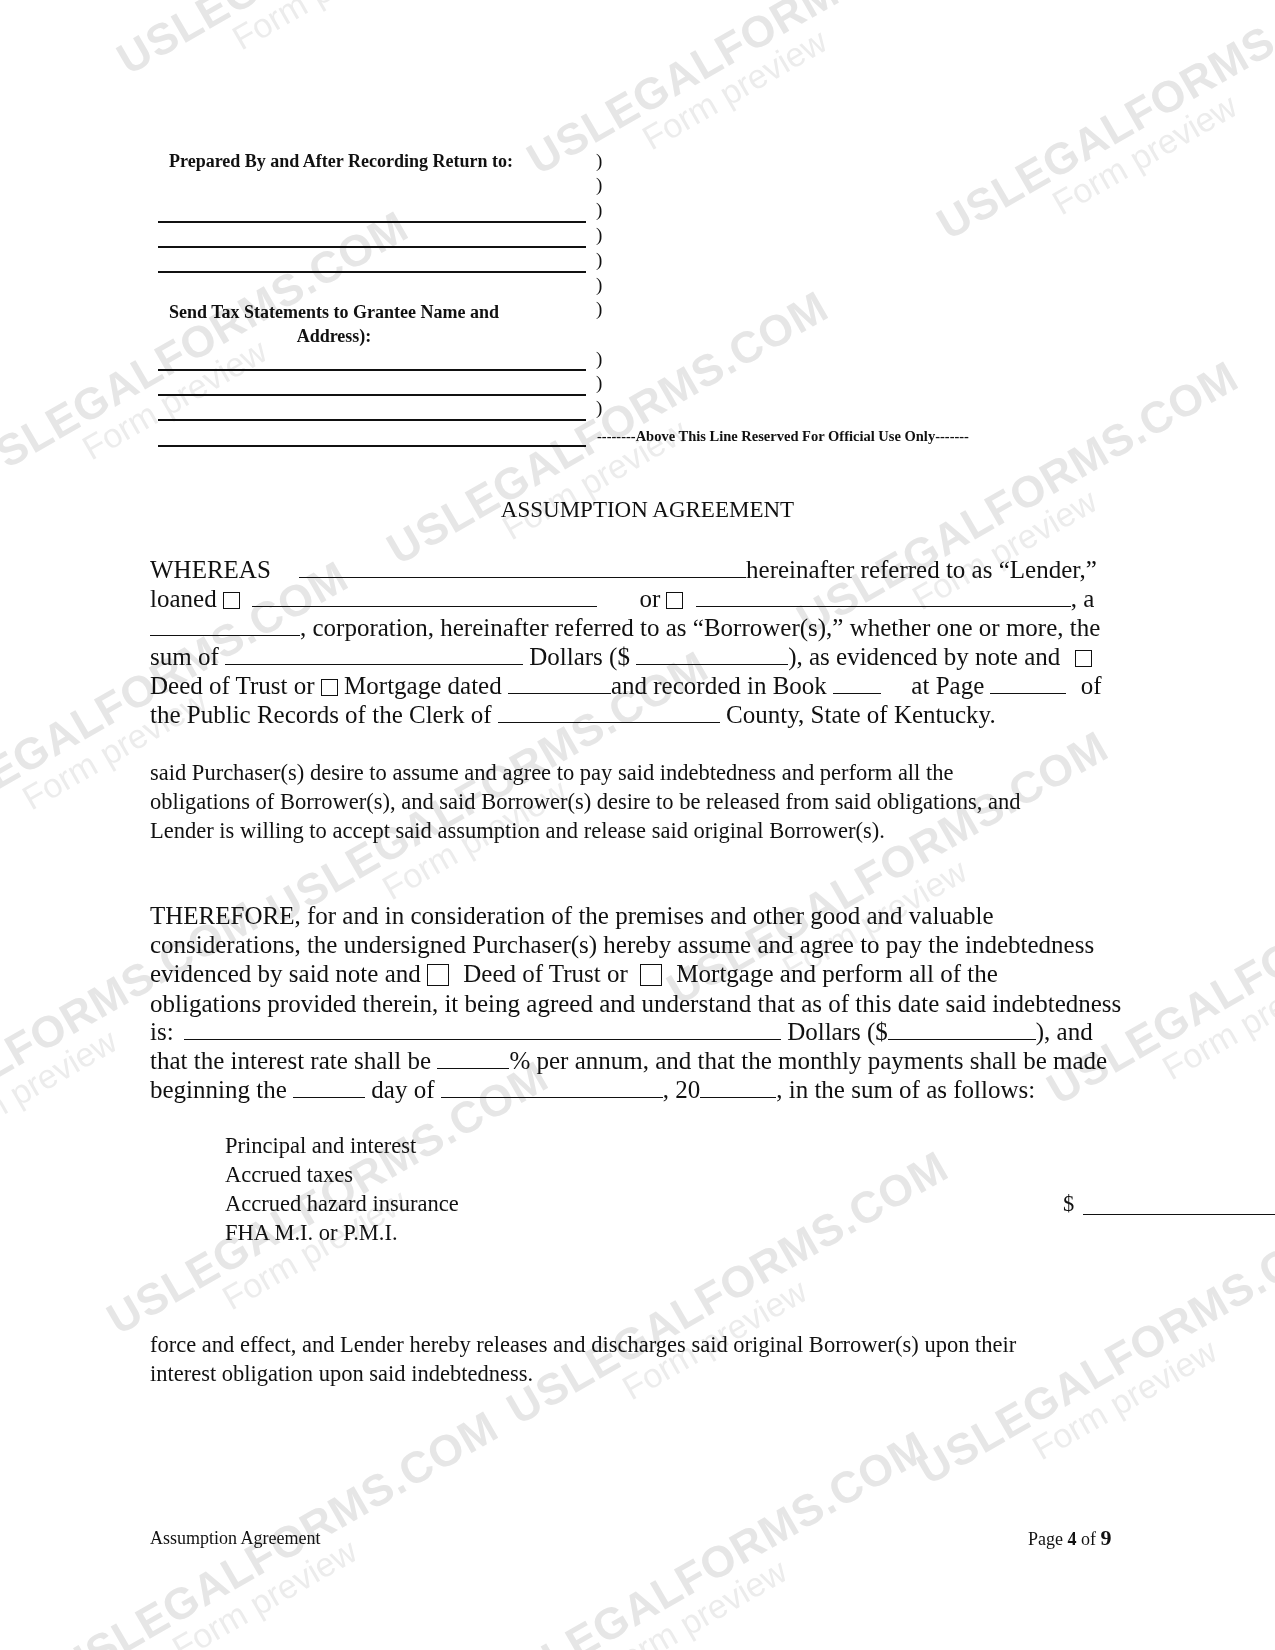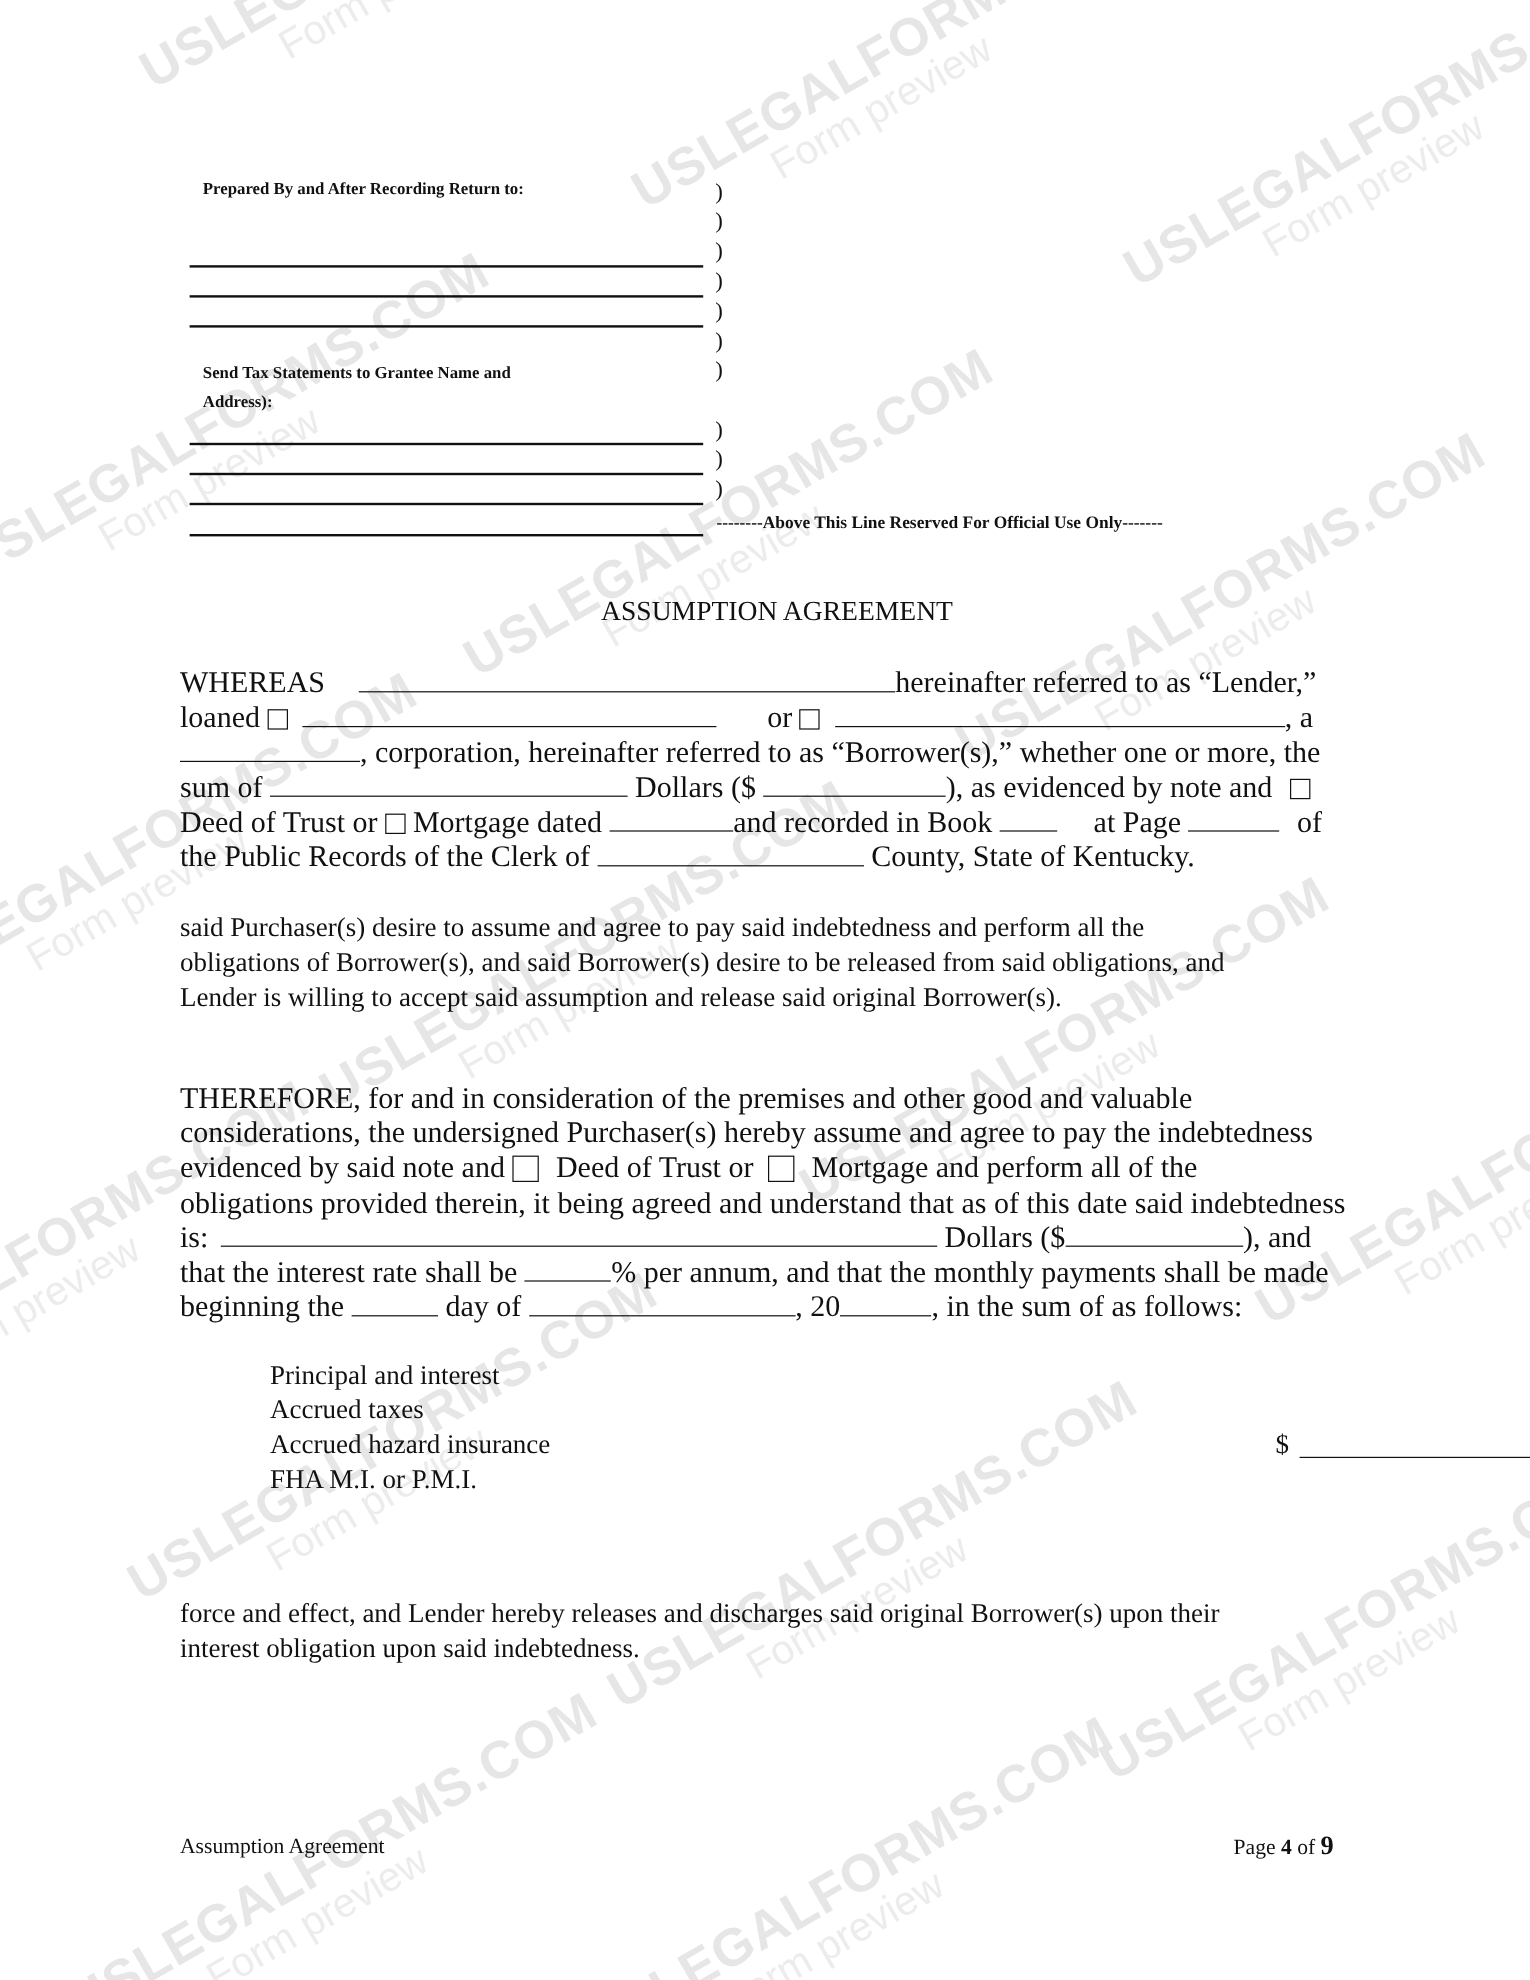--- a/index.html
+++ b/index.html
@@ -4,21 +4,21 @@
 <style>
   html, body { margin:0; padding:0; }
   body { width:1275px; height:1650px; background:#ffffff; position:relative; overflow:hidden;
          font-family:"Liberation Serif", "DejaVu Serif", serif; color:#111; }
   .wm { position:absolute; font-family:"Liberation Sans", sans-serif; color:#e6e6e6; transform:rotate(-30deg);
         transform-origin:left bottom; white-space:nowrap; pointer-events:none; z-index:0; }
   .wm .big { font-size:44px; font-weight:bold; letter-spacing:1px; display:block; }
   .wm .small { font-size:34px; display:block; margin-left:110px; margin-top:-6px; color:#ececec; }
   .abs { position:absolute; z-index:1; }
   .bold { font-weight:bold; }
-  .hdr { font-size:14px; font-weight:bold; }
+  .hdr { font-size:18px; font-weight:bold;text-align:center; }
   .rule { position:absolute; height:0; border-top:2px solid #111; z-index:1; }
   .paren { position:absolute; font-size:19px; left:596px; z-index:1; }
   .line { position:absolute; left:150px; width:980px; white-space:nowrap; font-size:25px; z-index:1; }
   .blank { display:inline-block; border-bottom:1.5px solid #111; height:20px; vertical-align:baseline; }
   .cb { display:inline-block; width:17px; height:17px; border:1.5px solid #111; vertical-align:-2px; box-sizing:border-box; }
   .para { position:absolute; left:150px; width:990px; font-size:22.5px; line-height:29px; z-index:1; }
   .item { position:absolute; left:225px; font-size:22.5px; z-index:1; }
 </style>
 </head>
 <body>

